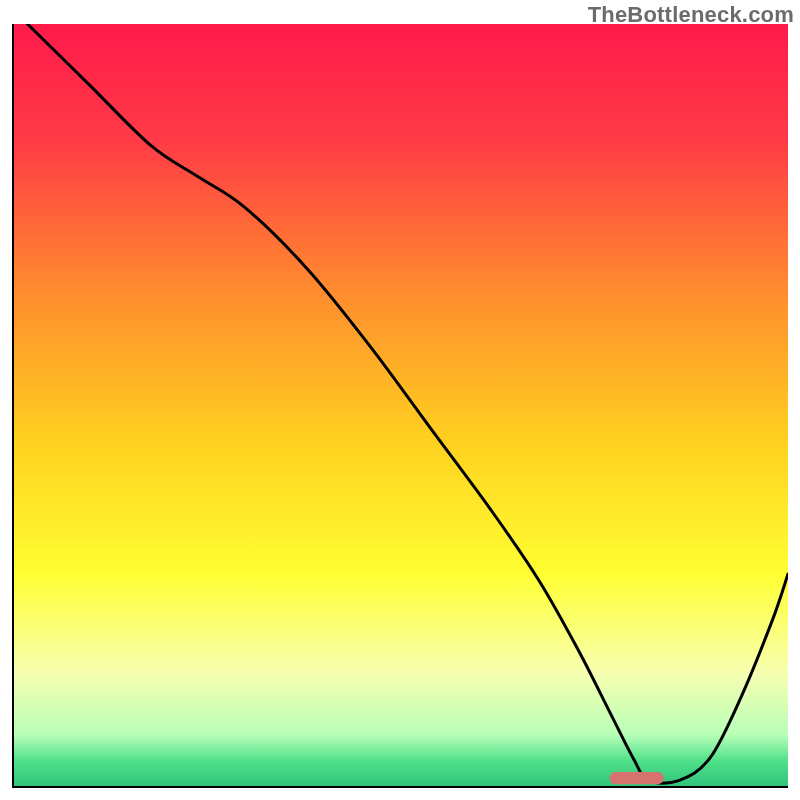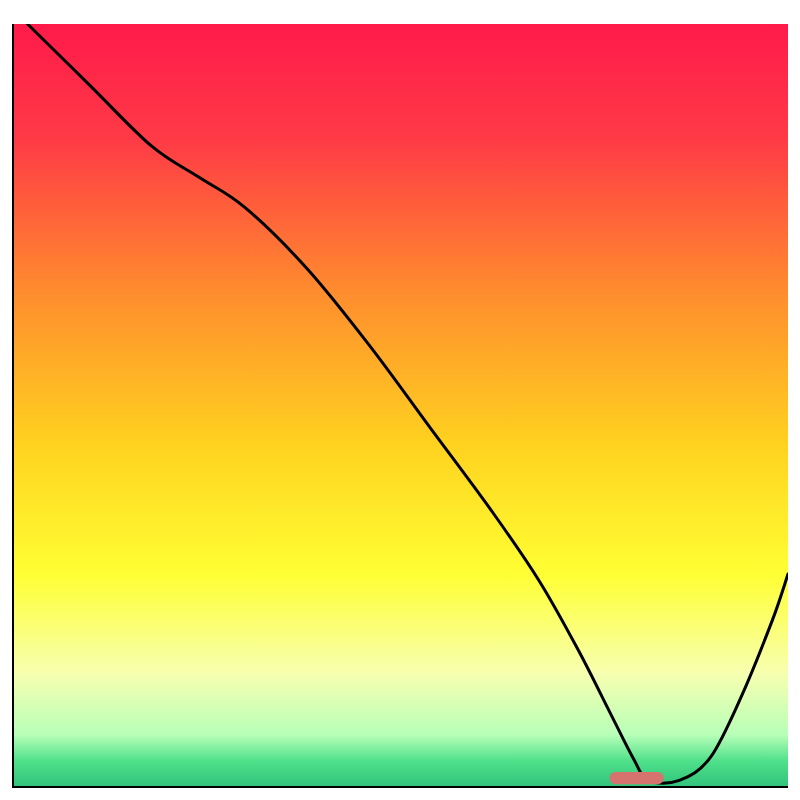--- a/index.html
+++ b/index.html
@@ -36,20 +36,21 @@
   svg.plot {
     display: block;
     width: 100%;
     height: 100%;
   }
 </style>
 </head>
 <body>
 <div class="root">
 
+  <div class="watermark">TheBottleneck.com</div>
 
   <div class="plot-wrap">
     <svg class="plot" viewBox="0 0 776 764" preserveAspectRatio="none">
       <defs>
         <linearGradient id="bg-grad" x1="0" y1="0" x2="0" y2="1">
         <stop offset="0.00%" stop-color="#ff1a4a"></stop>
             <stop offset="15.00%" stop-color="#ff3a46"></stop>
             <stop offset="35.00%" stop-color="#ff8c2e"></stop>
             <stop offset="55.00%" stop-color="#ffd21f"></stop>
             <stop offset="72.00%" stop-color="#ffff33"></stop>

